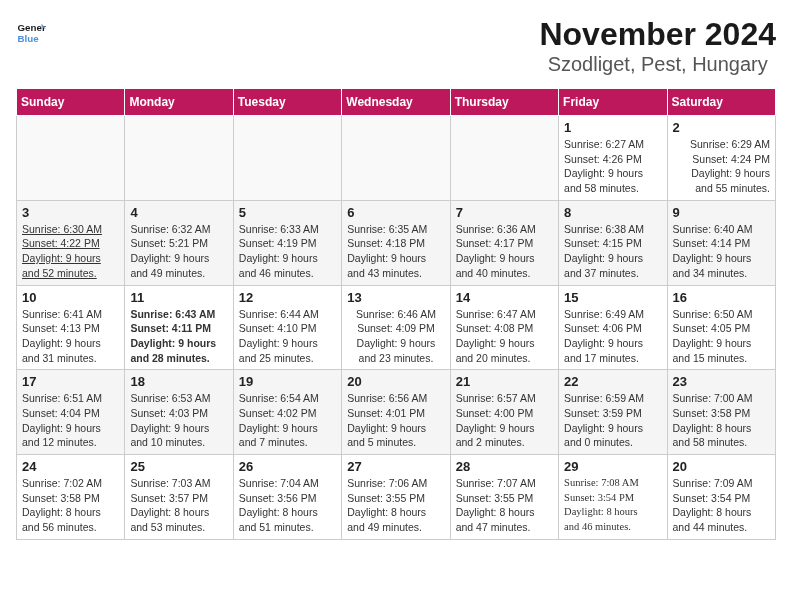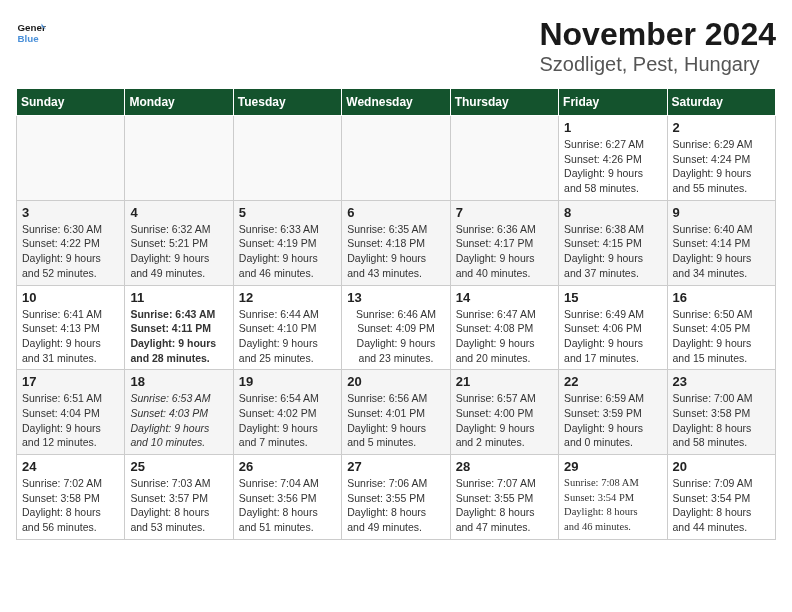--- a/index.html
+++ b/index.html
@@ -19,38 +19,38 @@
     .logo {
       display: flex;
       align-items: center;
       gap: 4px;
     }
     .logo-icon {
       width: 30px;
       height: 30px;
     }
     .title-area {
-      text-align: left;
+      text-align: center;
     }
     .month-title {
       font-size: 32px;
       font-weight: bold;
       color: #1a1a1a;
     }
     .subtitle {
       font-size: 20px;
       color: #555;
     }
     .calendar {
       width: 100%;
       border-collapse: collapse;
       font-size: 11px;
     }
     .calendar th {
-      background: #14532d;
+      background: #be185d;
       color: #fff;
       padding: 6px 4px;
       text-align: left;
       font-size: 12px;
       font-weight: bold;
       border: 1px solid #fff;
     }
     .calendar td {
       border: 1px solid #ccc;
       padding: 4px 5px;
@@ -115,30 +115,30 @@
         <td class="empty"></td>
         <td>
           <span class="day-num">1</span>
           <div class="day-info" style="white-space: pre-line;">Sunrise: 6:27 AM
 Sunset: 4:26 PM
 Daylight: 9 hours
 and 58 minutes.</div>
         </td>
         <td>
           <span class="day-num">2</span>
-          <div class="day-info" style="white-space: pre-line;">Sunrise: 6:29 AM
+          <div class="day-info" style="white-space: pre-line; text-align: right;">Sunrise: 6:29 AM
 Sunset: 4:24 PM
 Daylight: 9 hours
 and 55 minutes.</div>
         </td>
       </tr>
       <tr class="row-shade">
         <td>
           <span class="day-num">3</span>
-          <div class="day-info" style="white-space: pre-line;">Sunrise: 6:30 AM
+          <div class="day-info" style="white-space: pre-line; text-decoration: underline;">Sunrise: 6:30 AM
 Sunset: 4:22 PM
 Daylight: 9 hours
 and 52 minutes.</div>
         </td>
         <td>
           <span class="day-num">4</span>
           <div class="day-info" style="white-space: pre-line;">Sunrise: 6:32 AM
 Sunset: 5:21 PM
 Daylight: 9 hours
 and 49 minutes.</div>
@@ -233,21 +233,21 @@
       <tr class="row-shade">
         <td>
           <span class="day-num">17</span>
           <div class="day-info" style="white-space: pre-line;">Sunrise: 6:51 AM
 Sunset: 4:04 PM
 Daylight: 9 hours
 and 12 minutes.</div>
         </td>
         <td>
           <span class="day-num">18</span>
-          <div class="day-info" style="white-space: pre-line; font-style: italic;">Sunrise: 6:53 AM
+          <div class="day-info" style="white-space: pre-line;">Sunrise: 6:53 AM
 Sunset: 4:03 PM
 Daylight: 9 hours
 and 10 minutes.</div>
         </td>
         <td>
           <span class="day-num">19</span>
           <div class="day-info" style="white-space: pre-line;">Sunrise: 6:54 AM
 Sunset: 4:02 PM
 Daylight: 9 hours
 and 7 minutes.</div>

